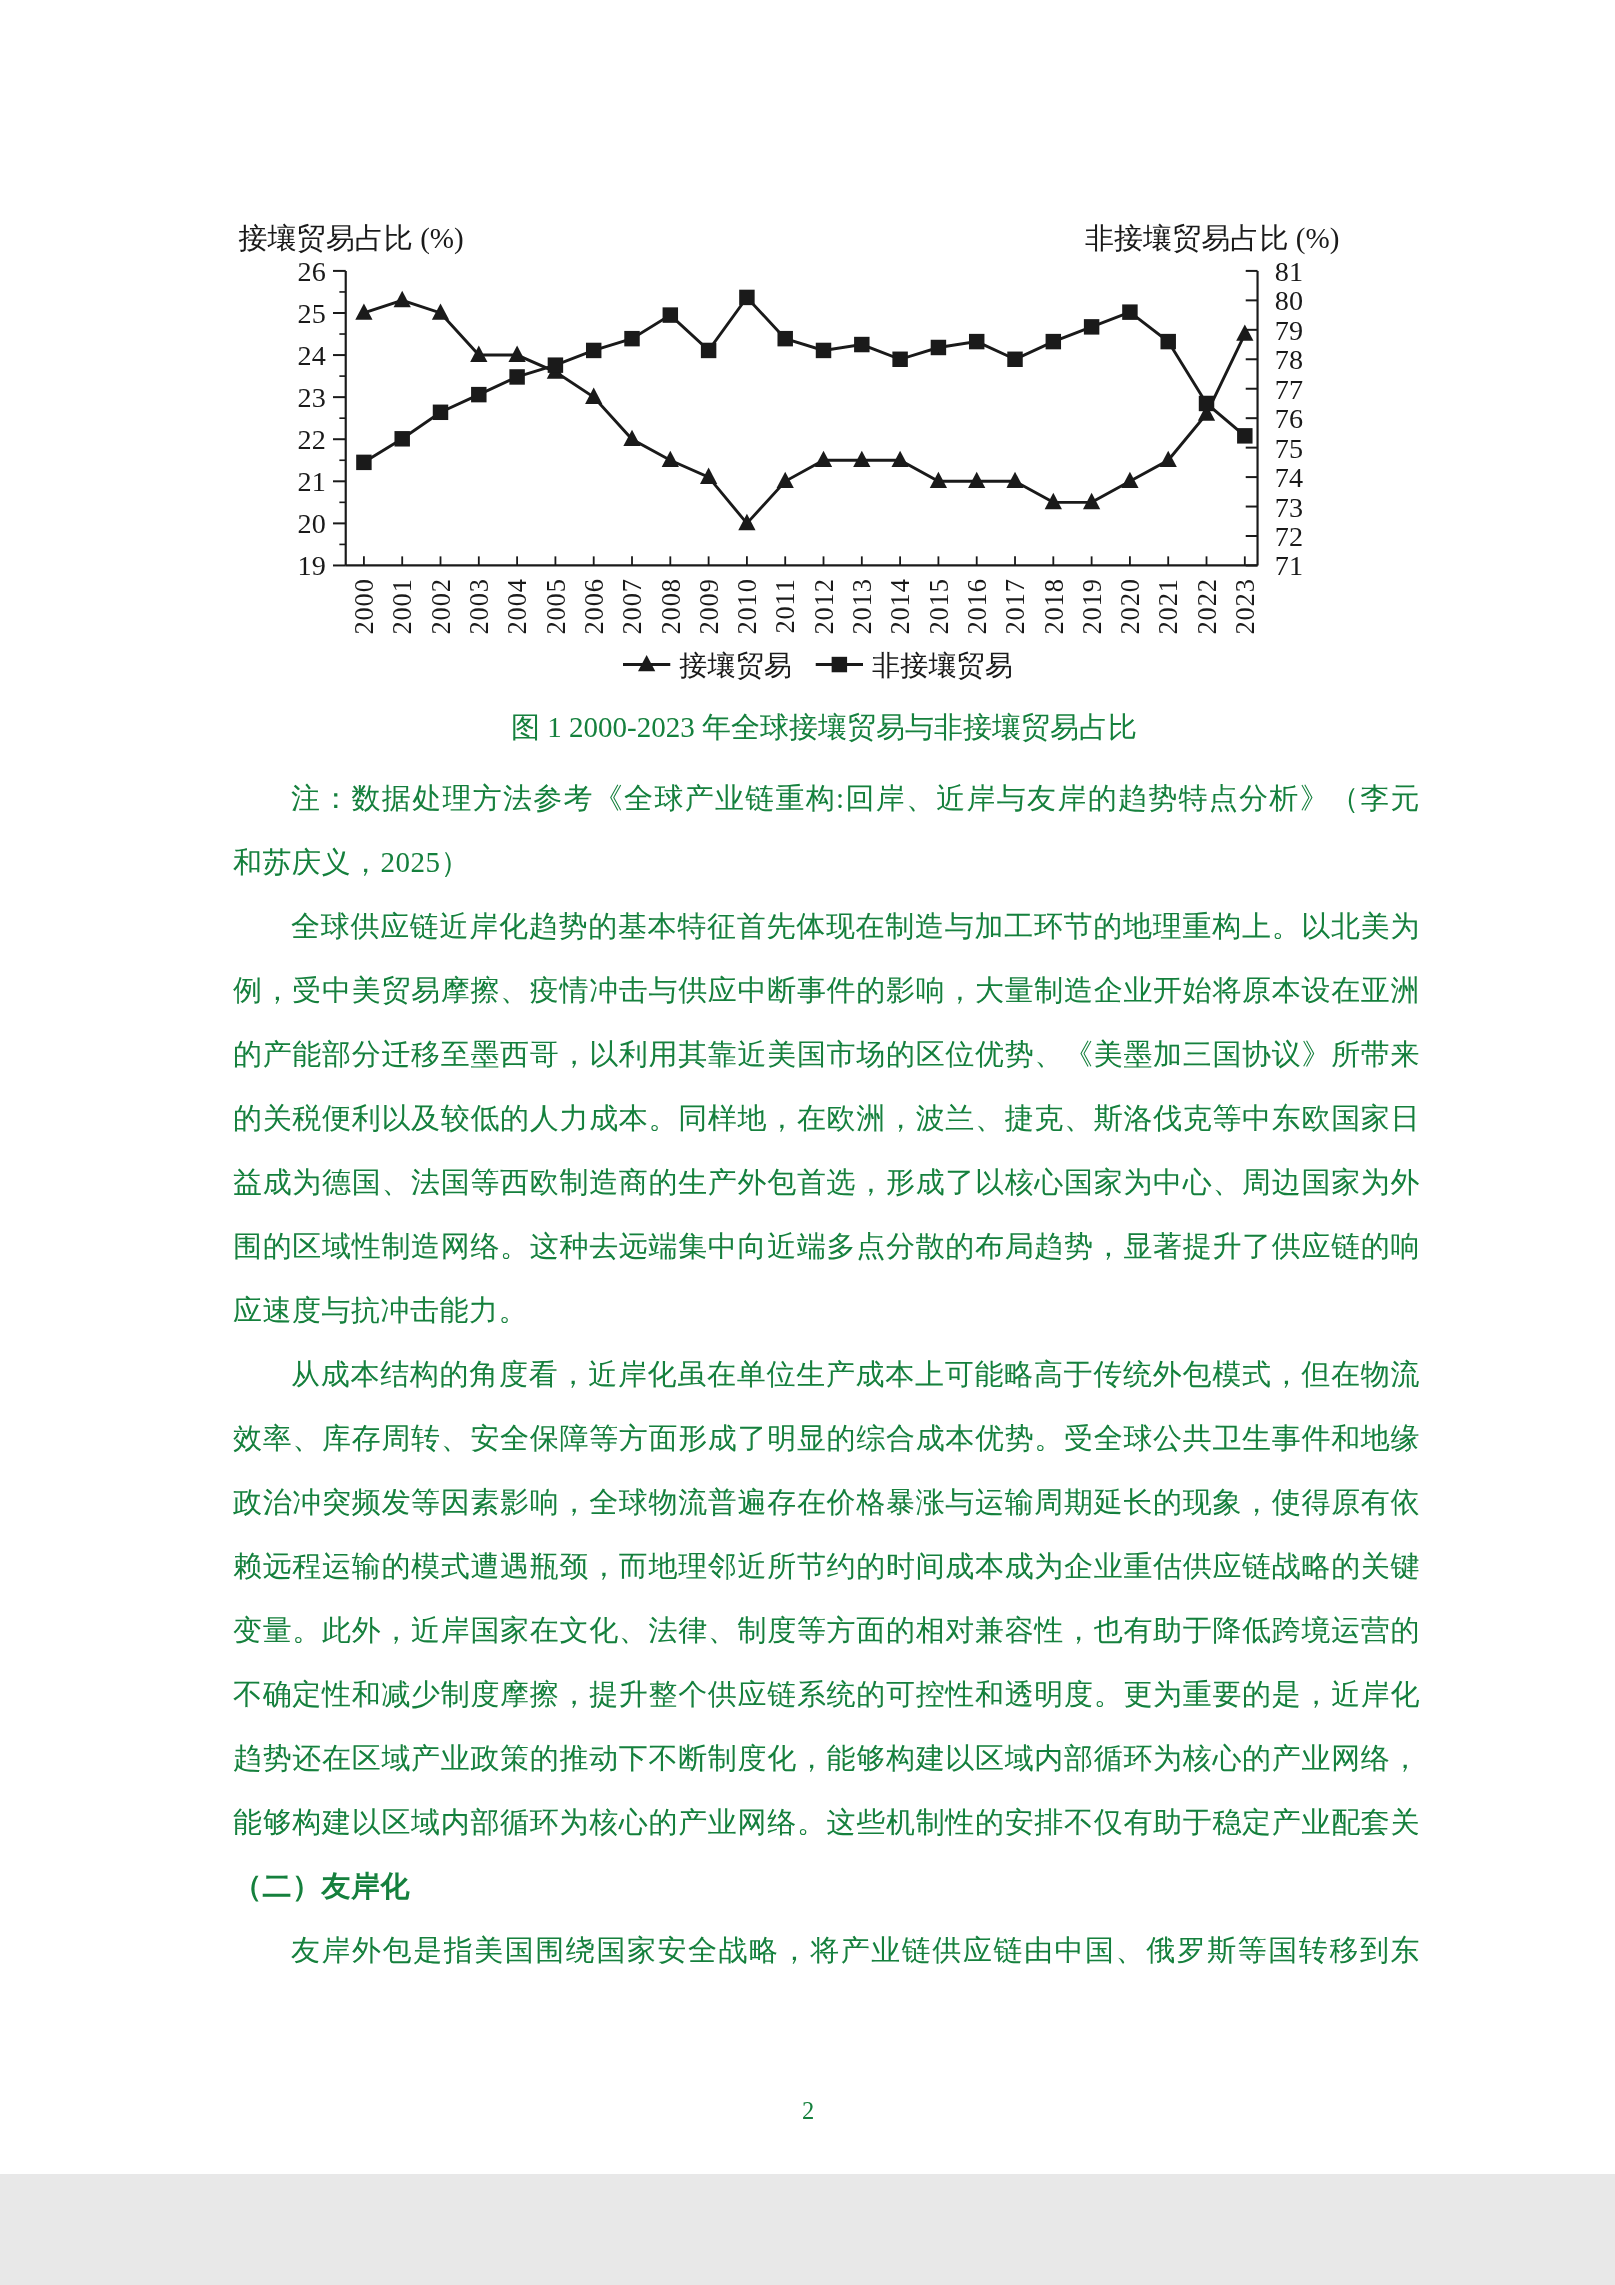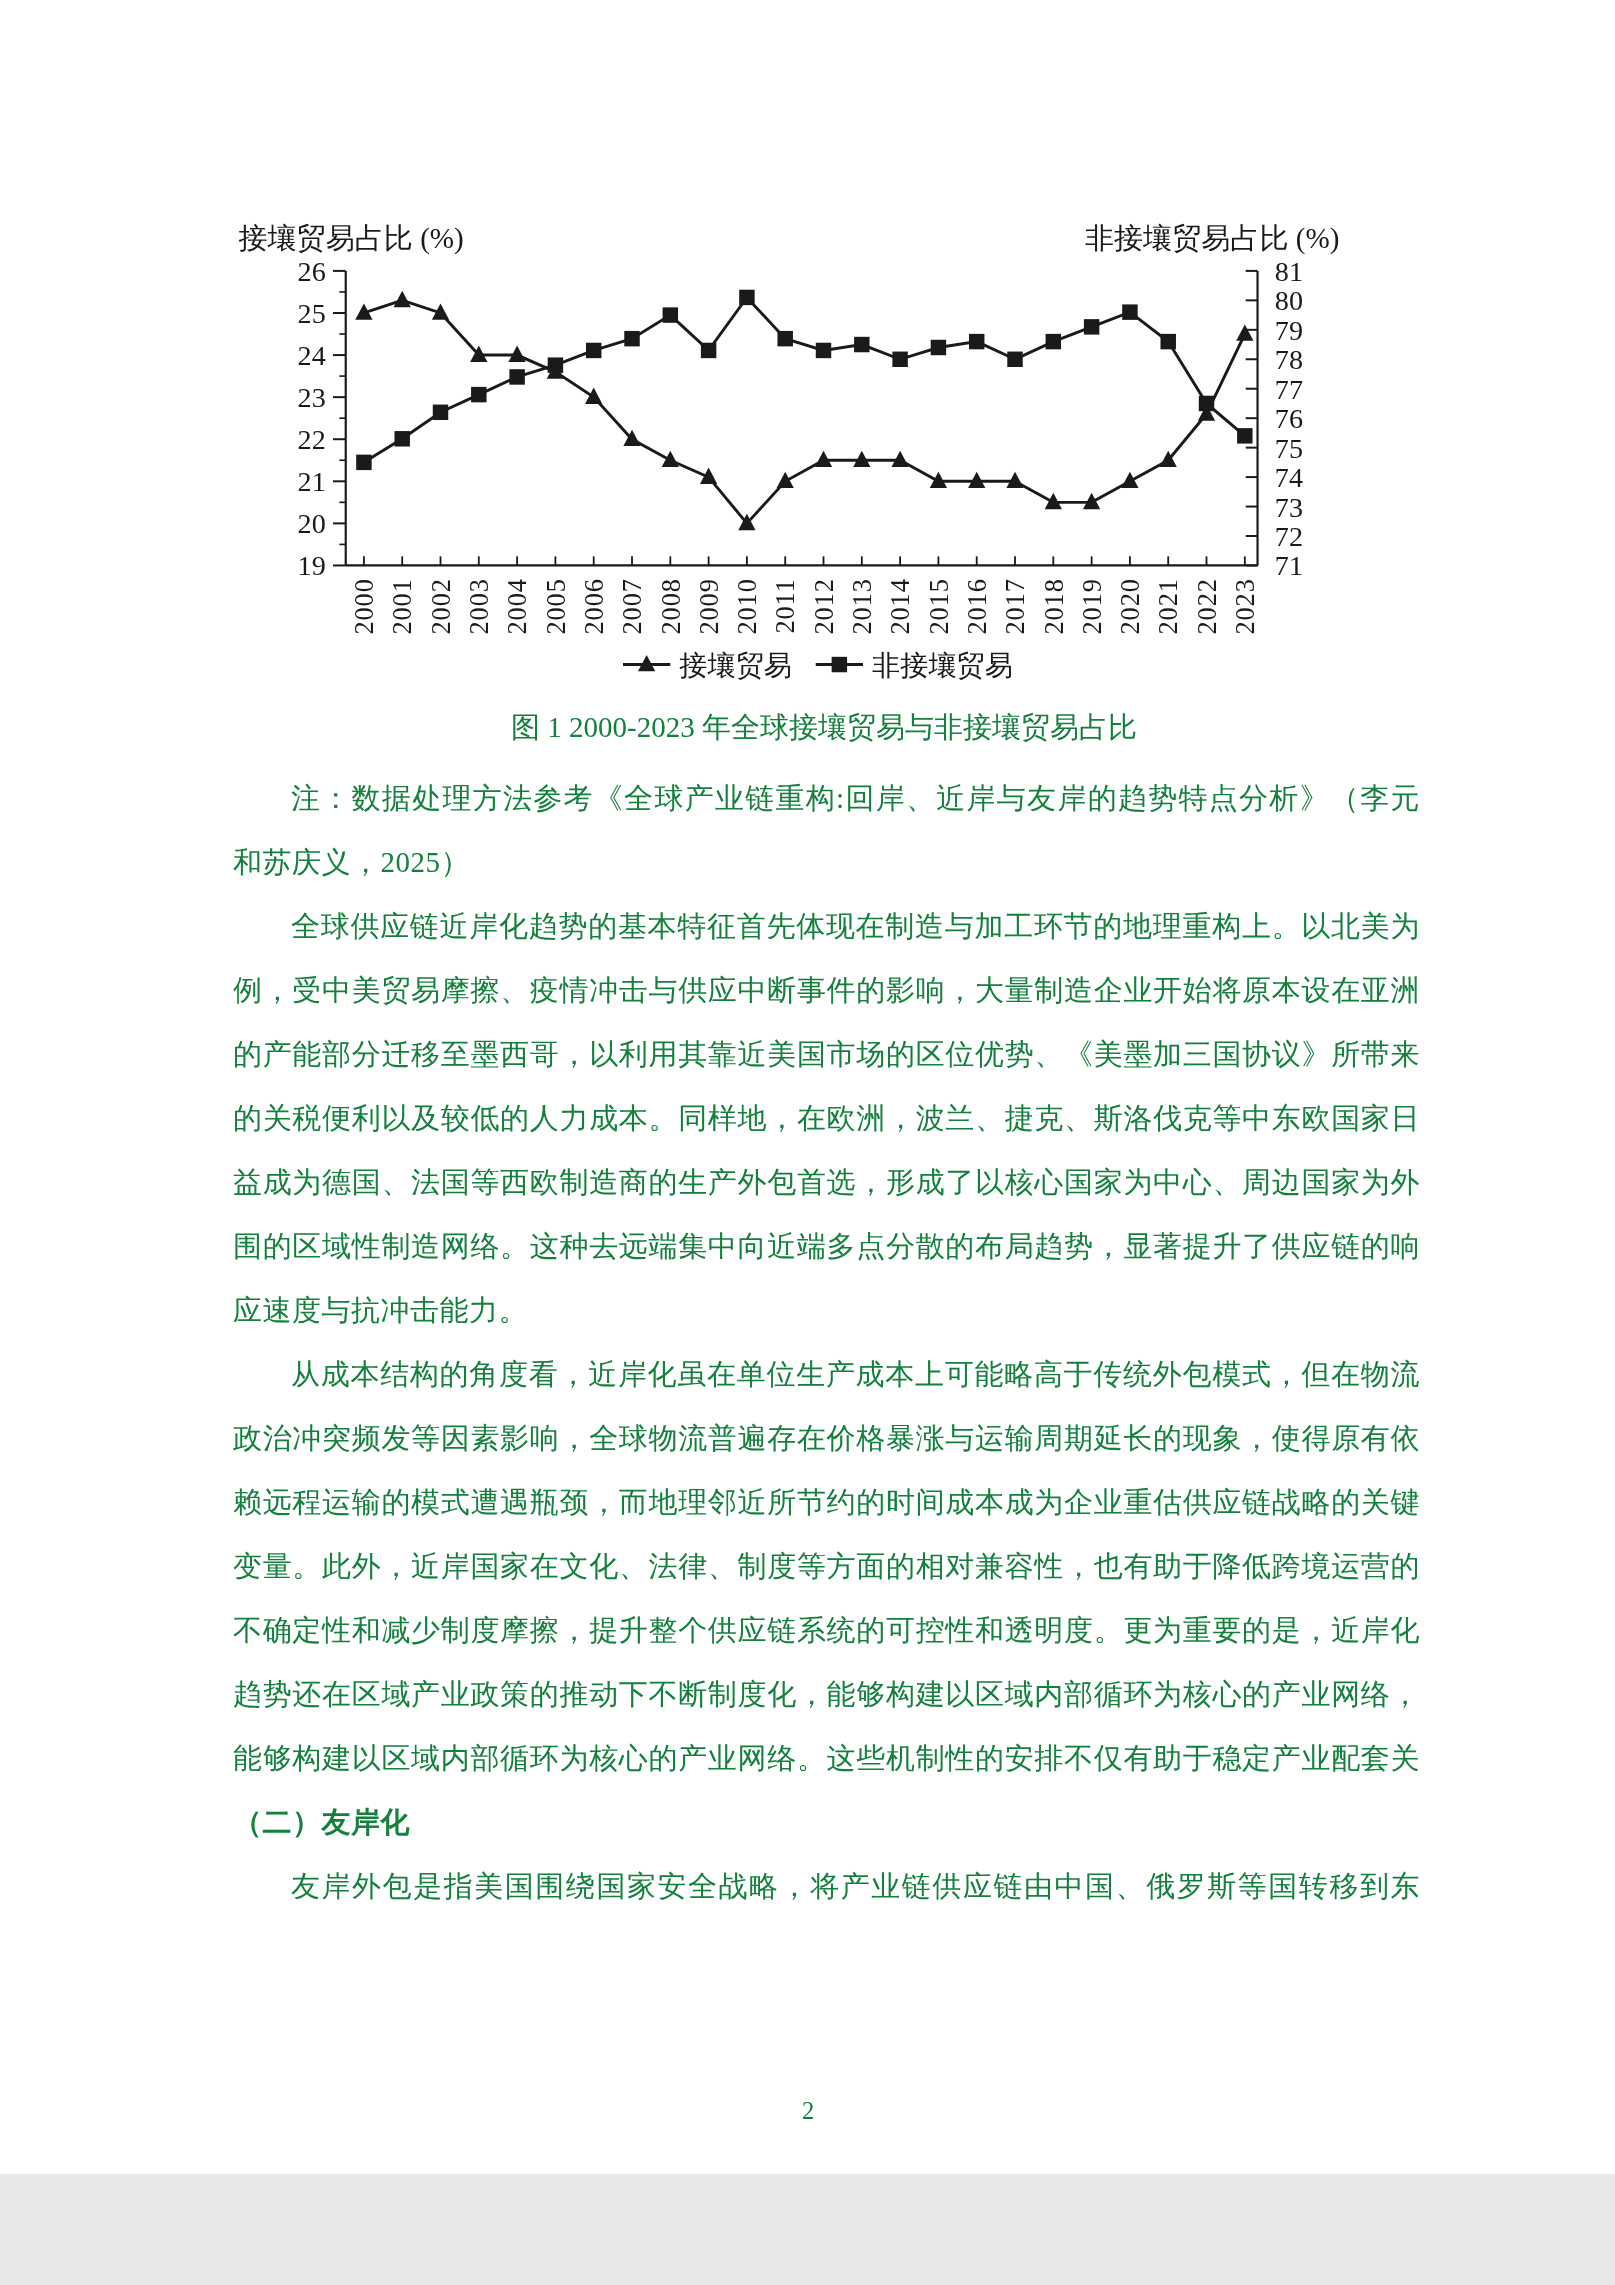--- a/index.html
+++ b/index.html
@@ -226,20 +226,21 @@
 
     <div class="tline full indent">全球供应链近岸化趋势的基本特征首先体现在制造与加工环节的地理重构上。以北美为</div>
     <div class="tline full">例，受中美贸易摩擦、疫情冲击与供应中断事件的影响，大量制造企业开始将原本设在亚洲</div>
     <div class="tline full">的产能部分迁移至墨西哥，以利用其靠近美国市场的区位优势、《美墨加三国协议》所带来</div>
     <div class="tline full">的关税便利以及较低的人力成本。同样地，在欧洲，波兰、捷克、斯洛伐克等中东欧国家日</div>
     <div class="tline full">益成为德国、法国等西欧制造商的生产外包首选，形成了以核心国家为中心、周边国家为外</div>
     <div class="tline full">围的区域性制造网络。这种去远端集中向近端多点分散的布局趋势，显著提升了供应链的响</div>
     <div class="tline">应速度与抗冲击能力。</div>
 
     <div class="tline full indent">从成本结构的角度看，近岸化虽在单位生产成本上可能略高于传统外包模式，但在物流</div>
+    <div class="tline full">效率、库存周转、安全保障等方面形成了明显的综合成本优势。受全球公共卫生事件和地缘</div>
     <div class="tline full">政治冲突频发等因素影响，全球物流普遍存在价格暴涨与运输周期延长的现象，使得原有依</div>
     <div class="tline full">赖远程运输的模式遭遇瓶颈，而地理邻近所节约的时间成本成为企业重估供应链战略的关键</div>
     <div class="tline full">变量。此外，近岸国家在文化、法律、制度等方面的相对兼容性，也有助于降低跨境运营的</div>
     <div class="tline full">不确定性和减少制度摩擦，提升整个供应链系统的可控性和透明度。更为重要的是，近岸化</div>
     <div class="tline full">趋势还在区域产业政策的推动下不断制度化，能够构建以区域内部循环为核心的产业网络，</div>
     <div class="tline full">能够构建以区域内部循环为核心的产业网络。这些机制性的安排不仅有助于稳定产业配套关</div>
 
     <div class="tline heading">（二）友岸化</div>
 
     <div class="tline full indent">友岸外包是指美国围绕国家安全战略，将产业链供应链由中国、俄罗斯等国转移到东盟、</div>

